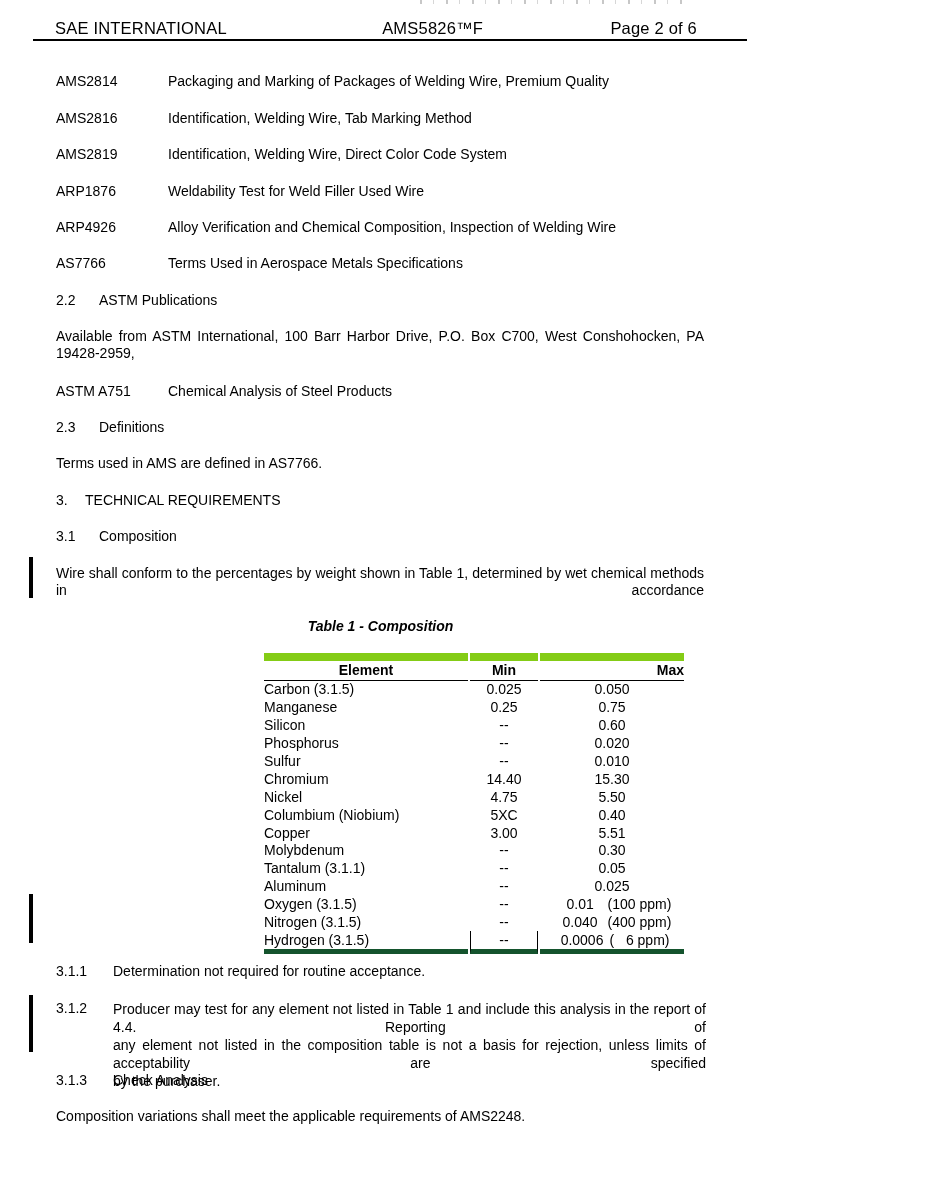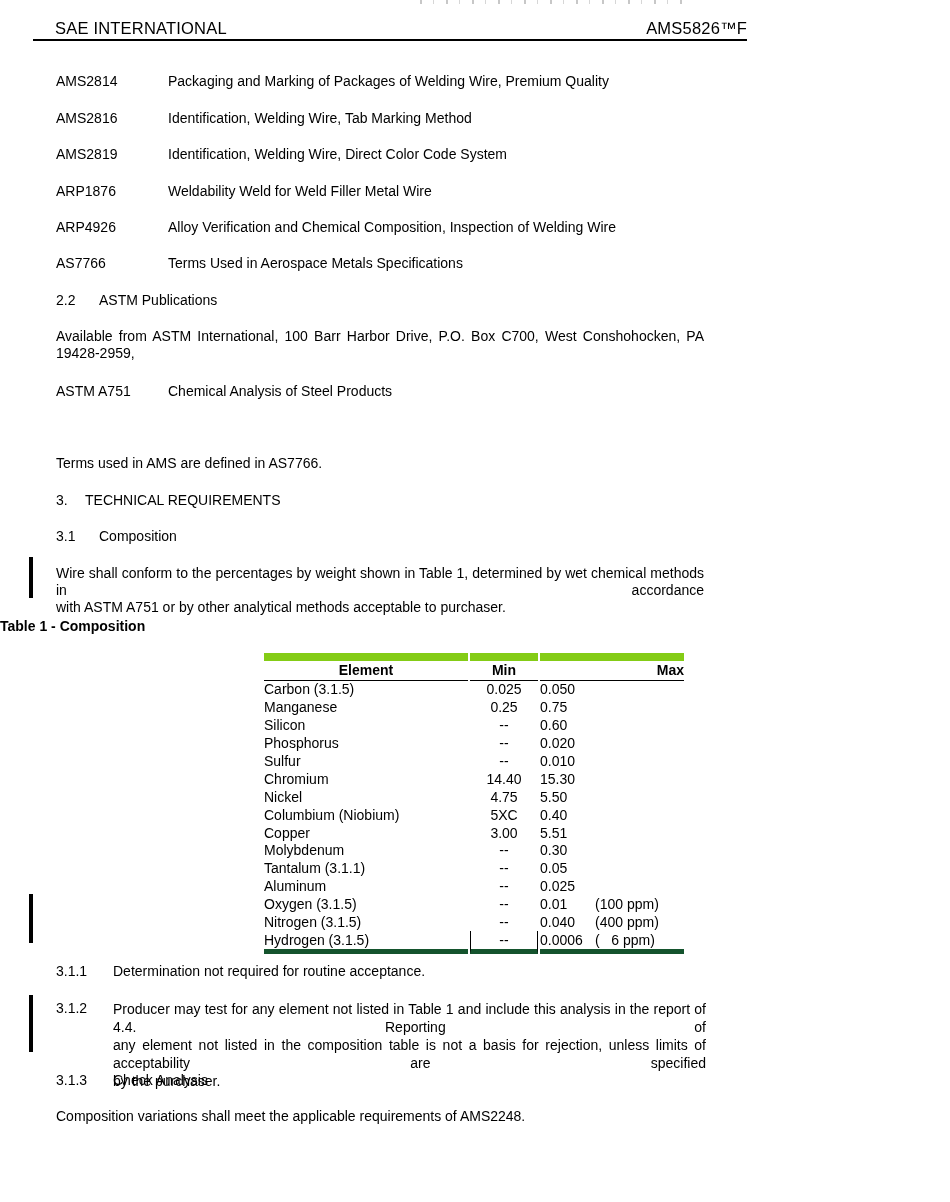--- a/index.html
+++ b/index.html
@@ -44,103 +44,106 @@
   .para{position:absolute;left:56px;right:57px;}
   .jline{text-align:justify;text-align-last:justify;}
   .para .line{min-height:17px;}
   .lh18 .line{min-height:18px;line-height:18px;}
   .hang-num{position:absolute;left:56px;}
   .hang-body{position:absolute;left:113px;right:55px;}
 
   a.doclink{color:#0000cc;text-decoration:underline;cursor:pointer;}
 
   
-  .tcap{position:absolute;left:0;right:0;text-align:left;font-weight:bold;}
+  .tcap{position:absolute;left:0;right:0;text-align:center;font-weight:bold;font-style:italic;}
 
   
   .ctab-wrap{position:absolute;left:262px;top:653px;}
   table.ctab{
     border-collapse:separate;border-spacing:2px 0;
     font-size:14px;
   }
   table.ctab th{
     font-weight:bold;border-top:8px solid #84cc16;border-bottom:1.5px solid #000;
     height:19px;padding:0;vertical-align:middle;
   }
   table.ctab td{height:17.9px;padding:0;vertical-align:middle;}
   .col-el{width:204px;} .col-min{width:68px;} .col-max{width:144px;}
   td.el{text-align:left;padding-left:2px;}
   td.min{text-align:center;}
-  td.max{text-align:left;padding-left:16px;white-space:pre;}
+  td.max{text-align:center;padding-left:16px;white-space:pre;}
   td.max .val{display:inline-block;min-width:55px;}
   tr.lastrow td{border-bottom:5px solid #14532d;}
   tr.lastrow td.min{border-left:1.5px solid #000;border-right:1.5px solid #000;}
 
   
   .cbar{position:absolute;left:29px;width:4px;background:#000;}
 </style>
 </head>
 <body>
 
 <div class="page">
 
   <div class="remnant"></div>
 
   <div class="hdr">
     <span class="hl">SAE INTERNATIONAL</span>
     <span class="hc">AMS5826™F</span>
+    <span class="hr">Page 2 of 6</span>
   </div>
 
   <div class="ref" style="top:73px">
     <span class="code">AMS2814</span><span>Packaging and Marking of Packages of Welding Wire, Premium Quality</span>
   </div>
   <div class="ref" style="top:110px">
     <span class="code">AMS2816</span><span>Identification, Welding Wire, Tab Marking Method</span>
   </div>
   <div class="ref" style="top:146px">
     <span class="code">AMS2819</span><span>Identification, Welding Wire, Direct Color Code System</span>
   </div>
   <div class="ref" style="top:183px">
-    <span class="code">ARP1876</span><span>Weldability Weld for Weld Filler Metal Wire</span>
+    <span class="code">ARP1876</span><span>Weldability Test for Weld Filler Used Wire</span>
   </div>
   <div class="ref" style="top:219px">
     <span class="code">ARP4926</span><span>Alloy Verification and Chemical Composition, Inspection of Welding Wire</span>
   </div>
   <div class="ref" style="top:255px">
     <span class="code">AS7766</span><span>Terms Used in Aerospace Metals Specifications</span>
   </div>
 
   <div class="sec" style="top:292px">
     <span class="num w43">2.2</span><span>ASTM Publications</span>
   </div>
 
   <div class="para" style="top:328px">
     <div class="line jline">Available from ASTM International, 100 Barr Harbor Drive, P.O. Box C700, West Conshohocken, PA 19428-2959,</div>
   </div>
 
   <div class="ref" style="top:383px">
     <span class="code">ASTM A751</span><span>Chemical Analysis of Steel Products</span>
   </div>
 
+  <div class="sec" style="top:419px">
+    <span class="num w43">2.3</span><span>Definitions</span>
+  </div>
 
   <div class="para" style="top:455px">
     <div class="line">Terms used in AMS are defined in AS7766.</div>
   </div>
 
   <div class="sec" style="top:492px">
     <span class="num w29">3.</span><span>TECHNICAL REQUIREMENTS</span>
   </div>
 
   <div class="sec" style="top:528px">
     <span class="num w43">3.1</span><span>Composition</span>
   </div>
 
   <div class="para" style="top:565px">
     <div class="line jline">Wire shall conform to the percentages by weight shown in Table 1, determined by wet chemical methods in accordance</div>
-    <div class="line">with ASTM A751 or by other analytical methods acceptable to purchaser.</div>
   </div>
 
   <div class="tcap" style="top:618px">Table 1 - Composition</div>
 
   <div class="ctab-wrap">
     <table class="ctab">
       <colgroup>
           <col class="col-el">
           <col class="col-min">
           <col class="col-max">

